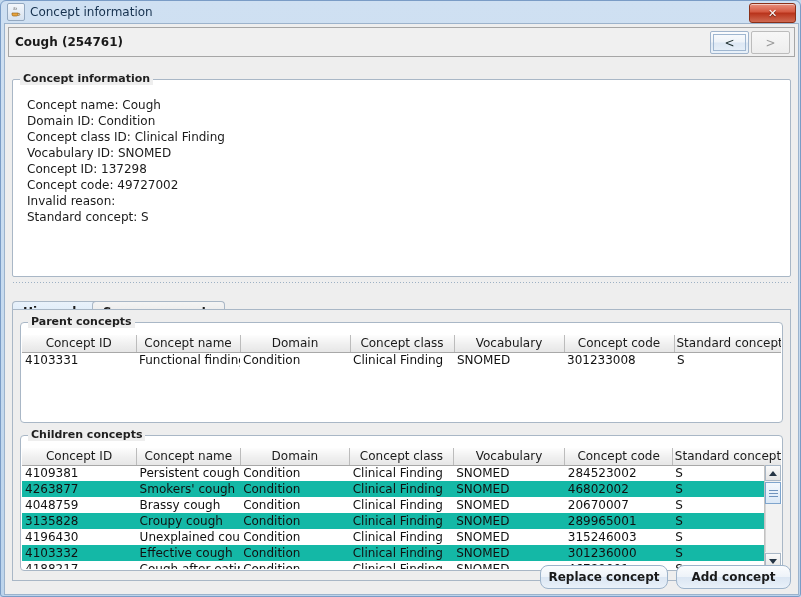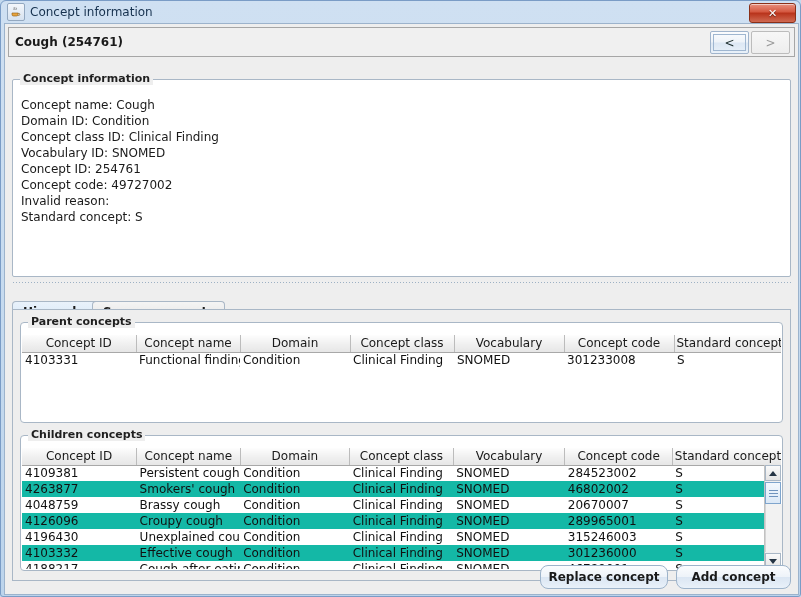--- a/index.html
+++ b/index.html
@@ -104,20 +104,21 @@
     font-size: 11px; font-weight: bold; color: #1f1f1f;
   }
   #info-body {
     position: absolute; left: 1px; top: 12px; right: 1px; bottom: 1px;
     background: #ffffff; padding: 5px 7px 0 7px;
     overflow: hidden;
   }
   .info-line {
     font-size: 12px; color: #1a1a1a; line-height: 16px;
     white-space: nowrap;
+    margin-left: 6px;
   }
 
   
   #split-divider {
     position: absolute; left: 7px; top: 256px; width: 779px; height: 5px;
     background-image: radial-gradient(#8fa6bd 0.8px, transparent 0.9px);
     background-size: 3px 3px;
     background-position: 0 1px;
     opacity: .85;
   }
@@ -283,21 +284,21 @@
       <div id="nav-next" class="navbtn">&gt;</div>
     </div>
 
     <div id="info-group">
       <div id="info-legend">Concept information</div>
       <div id="info-body">
         <div class="info-line">Concept name: Cough</div>
         <div class="info-line">Domain ID: Condition</div>
         <div class="info-line">Concept class ID: Clinical Finding</div>
         <div class="info-line">Vocabulary ID: SNOMED</div>
-        <div class="info-line">Concept ID: 254761</div>
+        <div class="info-line">Concept ID: 137298</div>
         <div class="info-line">Concept code: 49727002</div>
         <div class="info-line">Invalid reason:</div>
         <div class="info-line">Standard concept: S</div>
       </div>
     </div>
 
     <div id="split-divider"></div>
 
     <div id="tabstrip">
       <div class="tab active" id="tab-hierarchy" style="left:0px;">Hierarchy</div>
@@ -391,21 +392,21 @@
                 <tr>
                   <td>4048759</td>
                   <td>Brassy cough</td>
                   <td>Condition</td>
                   <td>Clinical Finding</td>
                   <td>SNOMED</td>
                   <td>20670007</td>
                   <td>S</td>
                 </tr>
                 <tr class="alt">
-                  <td>4126096</td>
+                  <td>3135828</td>
                   <td>Croupy cough</td>
                   <td>Condition</td>
                   <td>Clinical Finding</td>
                   <td>SNOMED</td>
                   <td>289965001</td>
                   <td>S</td>
                 </tr>
                 <tr>
                   <td>4196430</td>
                   <td>Unexplained cou...</td>

